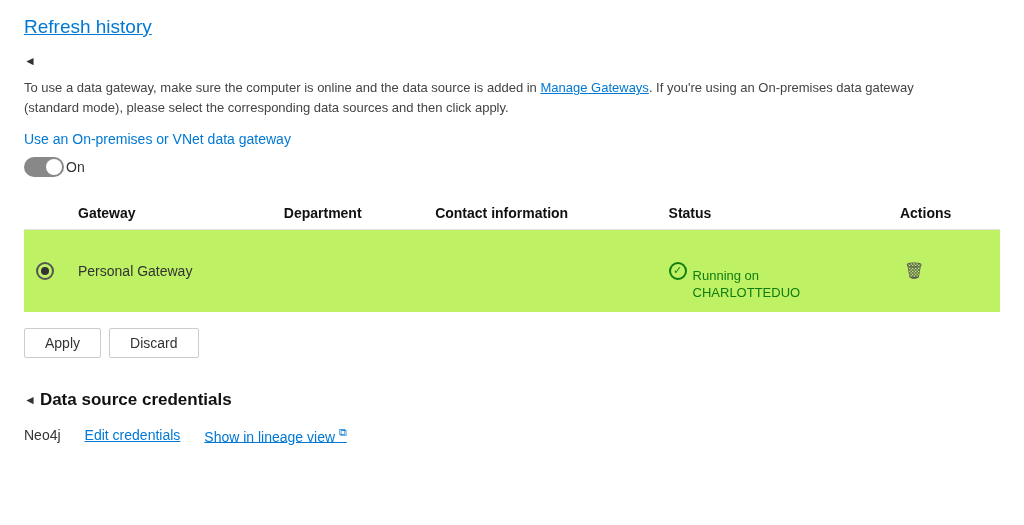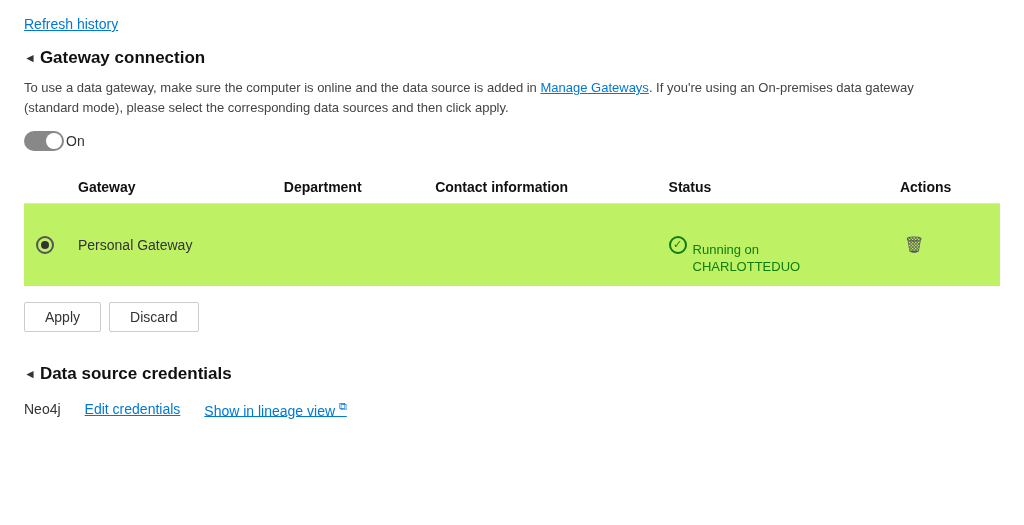--- a/index.html
+++ b/index.html
@@ -8,21 +8,21 @@
       font-size: 14px;
       color: #333;
       background: #fff;
       padding: 16px 24px;
     }
 
     .refresh-history {
       color: #0078d4;
       text-decoration: underline;
       cursor: pointer;
-      font-size: 14px;
+      font-size: 19px;
       display: inline-block;
       margin-bottom: 16px;
     }
 
     .section-header {
       display: flex;
       align-items: center;
       gap: 4px;
       font-size: 17px;
       font-weight: 600;
@@ -227,27 +227,27 @@
 
 
 
 <a class="refresh-history">Refresh history</a>
 
 
 <div>
 
   <div class="section-header">
     <span class="triangle">◄</span>
-    <span>Gateway connection</span>
   </div>
 
   <p class="description">
     <span>To use a data gateway, make sure the computer is online and the data source is added in </span><a class="manage-link">Manage Gateways</a><span>. If you're using an On-premises data gateway (standard mode), please select the corresponding data sources and then click apply.</span>
   </p>
 
+  <div class="toggle-label">Use an On-premises or VNet data gateway</div>
 
   <div class="toggle-row">
     <div class="toggle"></div>
     <span class="toggle-text">On</span>
   </div>
 
   <table class="gateway-table">
     <thead>
       <tr>
         <th></th>

